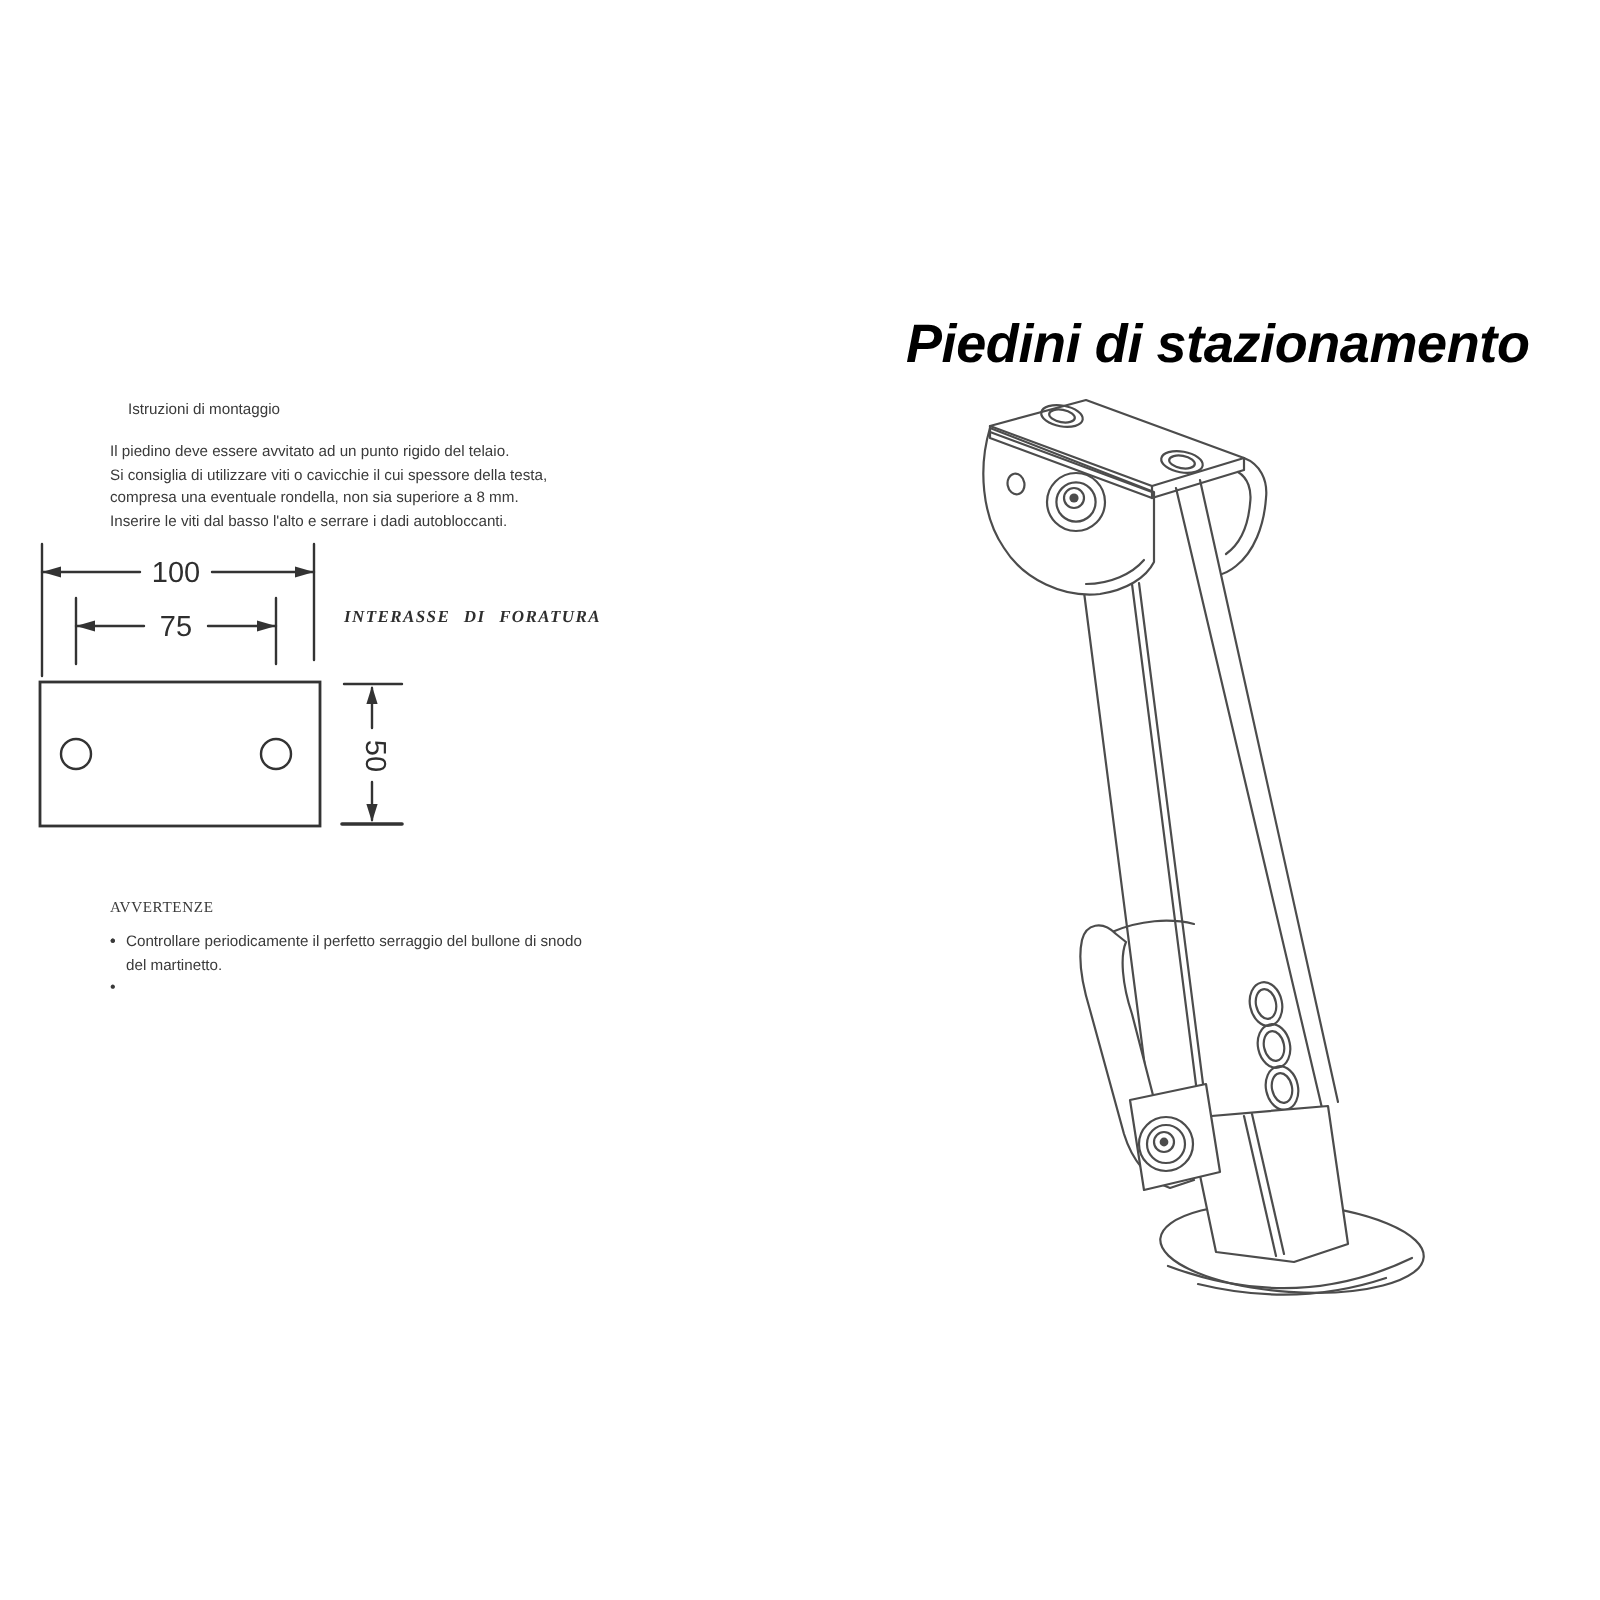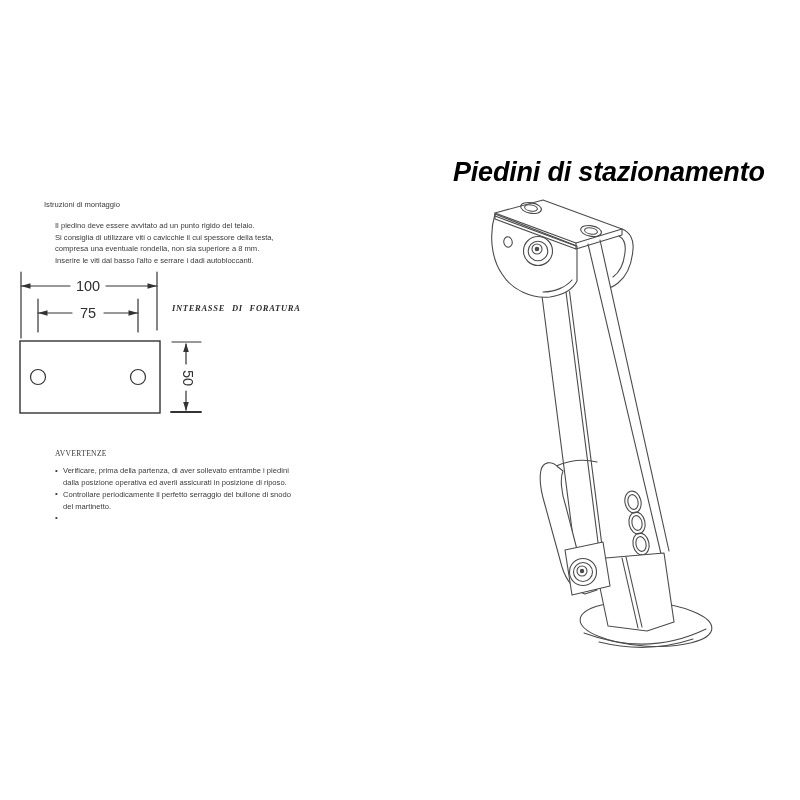--- a/index.html
+++ b/index.html
@@ -1,21 +1,21 @@
 <!DOCTYPE html>
 <html><head>
 <meta charset="utf-8">
 <style>
   html,body{margin:0;padding:0;background:#e8e8e8;}
   .page{position:relative;width:800px;height:800px;background:#ffffff;overflow:hidden;
         font-family:"Liberation Sans",sans-serif;color:#3a3a3a;}
   .title{position:absolute;left:453px;top:157px;margin:0;
          font:italic bold 27px "Liberation Sans",sans-serif;color:#000;
          letter-spacing:-0.2px;white-space:nowrap;}
-  .inst-heading{position:absolute;left:44px;top:200px;font-size:7.6px;line-height:10px;}
+  .inst-heading{position:absolute;left:64px;top:200px;font-size:7.6px;line-height:10px;}
   .inst-body{position:absolute;left:55px;top:220px;width:320px;
              font-size:7.6px;line-height:11.7px;white-space:pre-line;}
   .dims{position:absolute;left:0;top:263px;width:300px;height:165px;}
   .dim-num{font:14.5px "Liberation Sans",sans-serif;fill:#2e2e2e;text-anchor:middle;}
   .dim-note{font:italic bold 8.5px "Liberation Serif",serif;fill:#2e2e2e;
             letter-spacing:0.7px;word-spacing:4px;}
   .warn-heading{position:absolute;left:55px;top:449px;font-size:7.6px;line-height:10px;
                 letter-spacing:0.3px;font-family:Liberation Serif, serif;}
   .warn-list{position:absolute;left:55px;top:465px;width:340px;margin:0;padding:0;
              list-style:none;font-size:7.6px;line-height:11.9px;}
@@ -58,22 +58,21 @@
       <polygon points="186,411 183.2,402 188.8,402" fill="#333333" stroke="none"></polygon>
     </g>
     <text class="dim-num" x="88" y="291">100</text>
     <text class="dim-num" x="88" y="318">75</text>
     <text class="dim-num" x="183" y="378" transform="rotate(90 183 378)">50</text>
     <text class="dim-note" x="172" y="311">INTERASSE DI FORATURA</text>
   </svg>
 
   <div class="warn-heading">AVVERTENZE</div>
   <ul class="warn-list">
-    <li><span class="bullet">•</span><span>Verificare, prima della partenza, di aver sollevato entrambe i piedini
-dalla posizione operativa ed averli assicurati in posizione di riposo.</span></li>
+    <li><span class="bullet">•</span></li>
     <li><span class="bullet">•</span><span>Controllare periodicamente il perfetto serraggio del bullone di snodo
 del martinetto.</span></li>
     <li><span class="bullet">•</span></li>
   </ul>
 
   <svg class="art" viewBox="430 188 350 480" aria-hidden="true">
     <g fill="none" stroke="#4c4c4c" stroke-width="1.1" stroke-linecap="round" stroke-linejoin="round">
 
       <g>
         <path d="M 622 229 C 630 232 634 240 633 249 C 632 263 627 276 618 283 C 612 288 605 289 600 287"></path>

